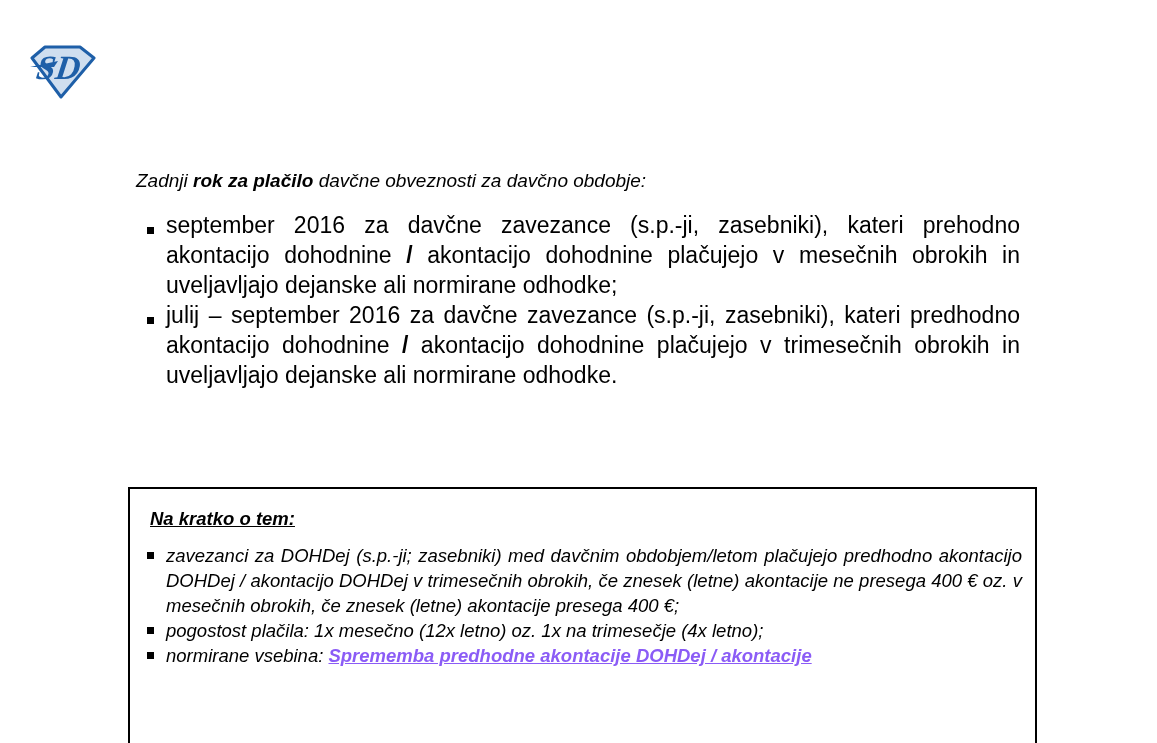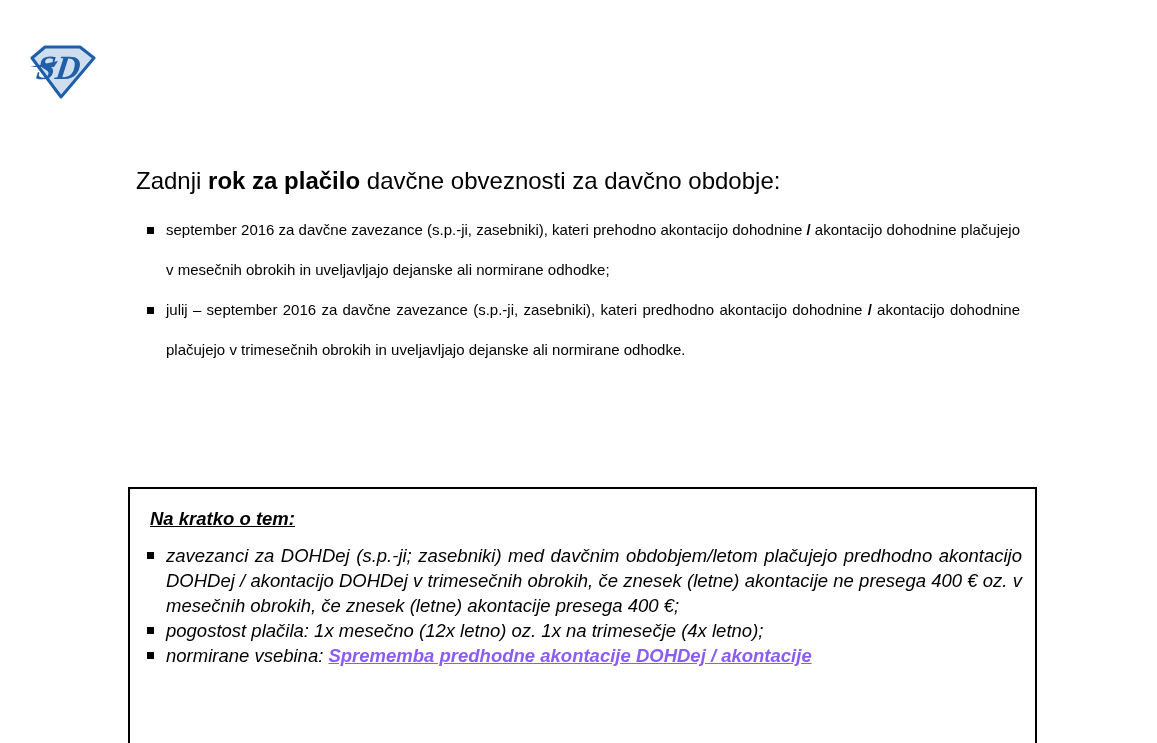--- a/index.html
+++ b/index.html
@@ -10,29 +10,29 @@
     font-family: "Liberation Sans", sans-serif;
     color: #000000;
   }
   .page { position: relative; width: 1157px; height: 743px; background: #ffffff; }
 
   
   .logo { position: absolute; left: 24px; top: 45px; width: 74px; height: 54px; }
 
   
   .main { position: absolute; left: 136px; top: 168px; width: 884px; }
-  .intro { font-size: 24px; line-height: 26px; margin: 0 0 16px 0; }
+  .intro { font-size: 19px; line-height: 26px; margin: 0 0 16px 0; font-style: italic; }
   .intro b { font-weight: bold; }
 
   .dbullet {
     position: relative;
     padding-left: 30px;
     text-align: justify;
-    font-size: 15px;
-    line-height: 40px;
+    font-size: 23px;
+    line-height: 30px;
   }
   .dbullet .marker {
     position: absolute; left: 11px; top: 17px;
     width: 7px; height: 7px; background: #000;
   }
   .dbullet b { font-weight: bold; }
 
   
   .sbox {
     position: absolute;

